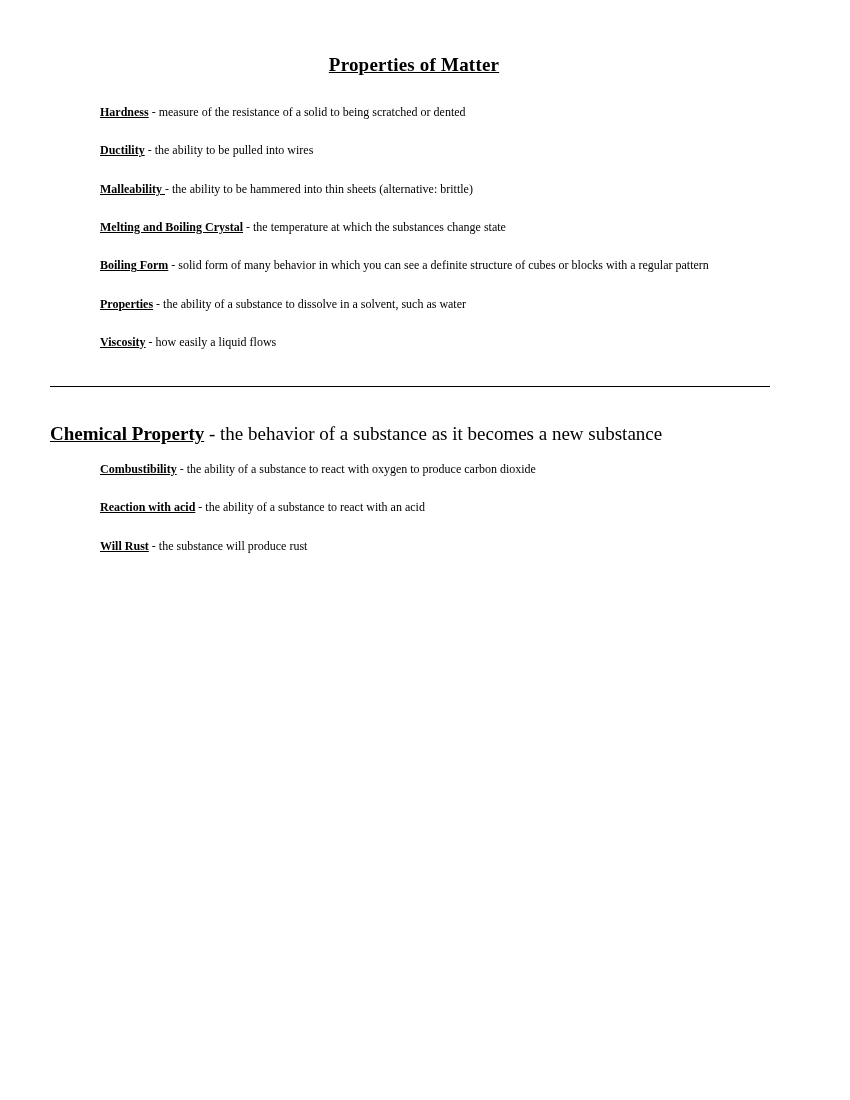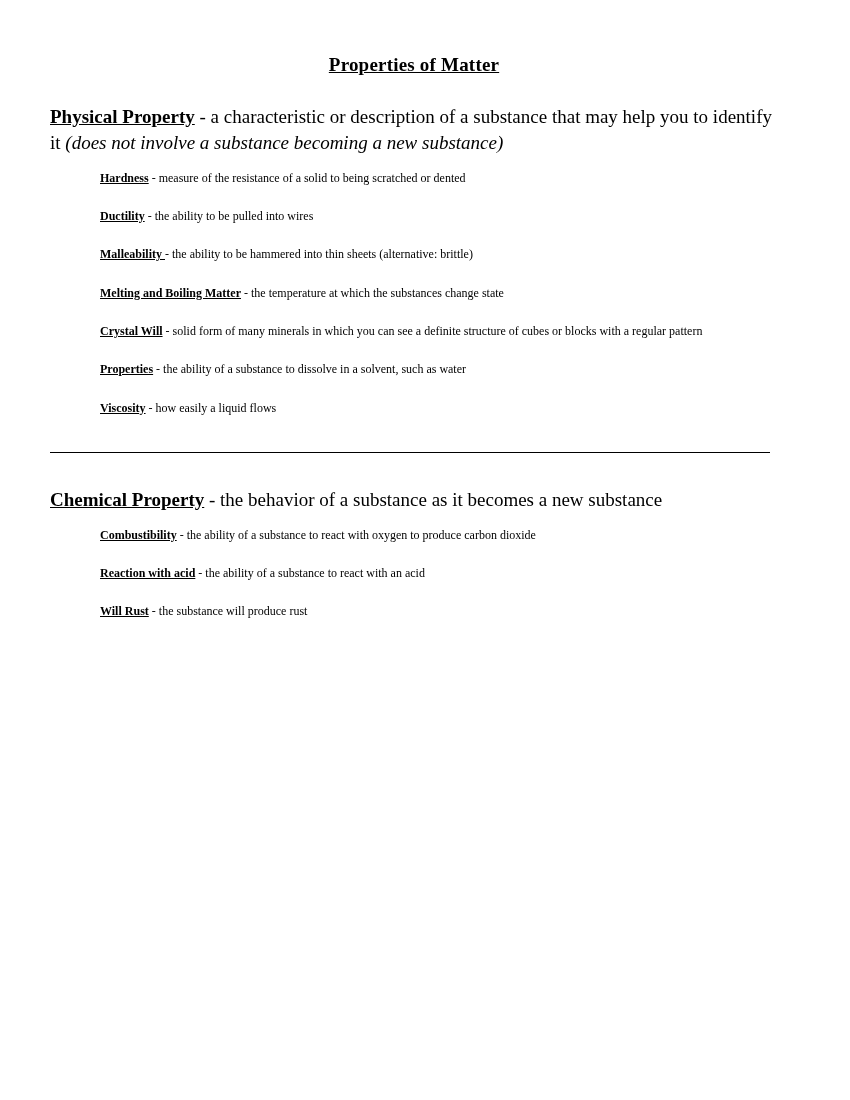--- a/index.html
+++ b/index.html
@@ -72,39 +72,36 @@
   }
 </style>
 </head>
 <body>
 
 <div class="page">
 
   <h1 class="doc-title">Properties of Matter</h1>
 
   <div class="section">
-    <p class="section-head">
-      <span class="term">Physical Property</span><span> - </span><span>a characteristic or description of a substance that may help you to identify it </span><span class="note">(does not involve a substance becoming a new substance)</span>
-    </p>
 
     <div class="terms">
       <p class="term-item">
         <span class="term">Hardness</span><span> - </span><span>measure of the resistance of a solid to being scratched or dented</span>
       </p>
       <p class="term-item">
         <span class="term">Ductility</span><span> - </span><span>the ability to be pulled into wires</span>
       </p>
       <p class="term-item">
         <span class="term">Malleability </span><span>- </span><span>the ability to be hammered into thin sheets (alternative: brittle)</span>
       </p>
       <p class="term-item">
-        <span class="term">Melting and Boiling Matter</span><span> - </span><span>the temperature at which the substances change state</span>
+        <span class="term">Melting and Boiling Crystal</span><span> - </span><span>the temperature at which the substances change state</span>
       </p>
       <p class="term-item">
-        <span class="term">Crystal Will</span><span> - </span><span>solid form of many minerals in which you can see a definite structure of cubes or blocks with a regular pattern</span>
+        <span class="term">Boiling Form</span><span> - </span><span>solid form of many behavior in which you can see a definite structure of cubes or blocks with a regular pattern</span>
       </p>
       <p class="term-item">
         <span class="term">Properties</span><span> - </span><span>the ability of a substance to dissolve in a solvent, such as water</span>
       </p>
       <p class="term-item">
         <span class="term">Viscosity</span><span> - </span><span>how easily a liquid flows</span>
       </p>
     </div>
   </div>
 

